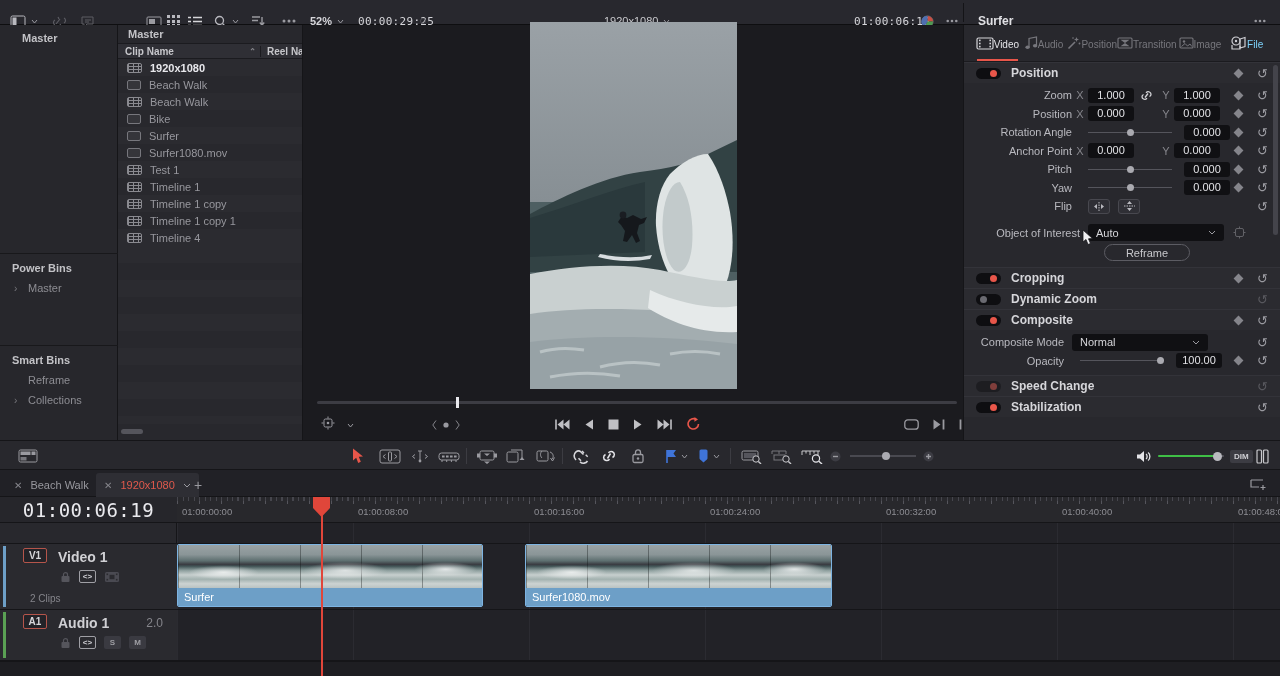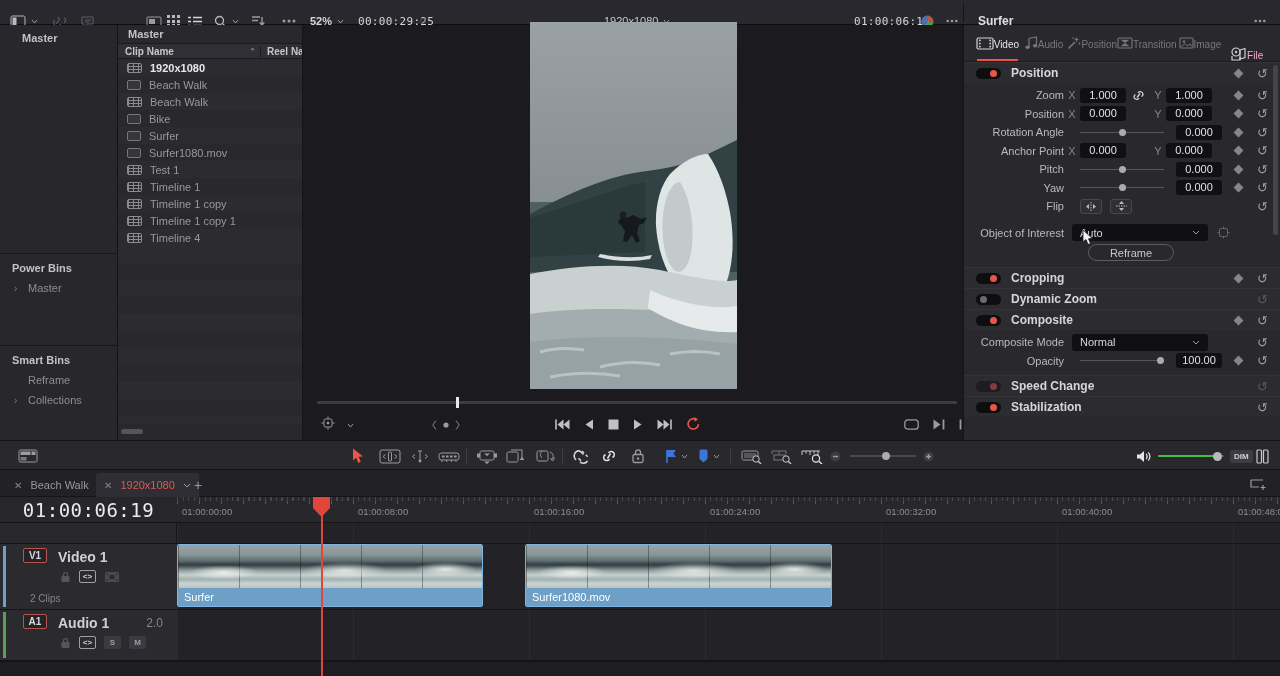--- a/index.html
+++ b/index.html
@@ -58,21 +58,21 @@
   .transport { position:absolute; left:0; right:0; top:385px; height:30px; display:flex; align-items:center; }
   .tr-ic { color:#b9b9bf; margin:0 7px; }
 
   
   .inspector { position:absolute; left:963px; top:25px; width:317px; height:415px; background:#28282d; border-left:1px solid #151518; overflow:hidden; }
   .insp-tabs { height:37px; display:flex; padding:0 10px; border-bottom:1px solid #1b1b1f; }
   .itab { flex:1; display:flex; align-items:center; justify-content:center; position:relative; color:#77777d; }
   .itab .lbl { font-size:10px; margin-top:2px; }
   .itab.active { color:#e4e4e8; }
   .itab.active .ul { position:absolute; left:3px; right:3px; bottom:0; height:2px; background:#e8564a; }
-  .itab.bright { color:#f9a8d4;align-items:flex-end; }
+  .itab.bright { color:#7dd3fc; }
   .sec-h { height:21px; display:flex; align-items:center; padding:0 12px; position:relative; border-top:1px solid #333339; background:#2b2b30; }
   .sec-h:first-of-type { border-top:none; }
   .sec-title { font-size:12px; font-weight:bold; color:#d6d6da; margin-left:10px; }
   .toggle { width:25px; height:11px; border-radius:6px; background:#0e0e11; position:relative; flex:none; }
   .toggle .knob { position:absolute; top:2px; width:7px; height:7px; border-radius:50%; }
   .toggle.on .knob { right:4px; background:#e8564a; }
   .toggle.off .knob { left:4px; background:#6a6a71; }
   .toggle.dim { opacity:.45; }
   .kd { position:absolute; right:38px; width:7px; height:7px; background:#85858b; transform:rotate(45deg); }
   .rst { position:absolute; right:12px; color:#9a9aa0; font-size:13px; line-height:13px; }
@@ -540,21 +540,21 @@
     </div>
 
     <div class="sec-h">
       <span class="toggle on">
           <span class="knob"></span>
         </span>
       <span class="sec-title">Position</span>
       <span class="kd"></span>
       <span class="rst">↺</span>
     </div>
-    <div style="padding:3px 0 4px 0">
+    <div style="padding:3px 0 4px 8px">
       <div class="prow">
         <span class="plabel">Zoom</span>
         <span class="axis">X</span>
         <span class="ibox">1.000</span>
         <span class="linkslot">
             <span class="ic">
               <svg width="13" height="11" viewBox="0 0 13 11">
                 <path d="M5 7.5 L8 3.5 M3.5 4.5 C1.5 5.5 1.5 8 3.5 9 C5 9.8 6 9.3 7 8.3 M9.5 6.5 C11.5 5.5 11.5 3 9.5 2 C8 1.2 7 1.7 6 2.7" stroke="#d6d6da" fill="none" stroke-width="1.3"></path>
               </svg>
             </span>
@@ -629,21 +629,21 @@
         <span class="flipbtn">
             <svg width="11" height="12" viewBox="0 0 11 12">
               <path d="M0 6 h11" stroke="#b9b9bf" stroke-dasharray="1.5 1"></path>
               <path d="M3 4 L5.5 1 L8 4 Z M3 8 L5.5 11 L8 8 Z" fill="#b9b9bf"></path>
             </svg>
           </span>
         <span class="rst">↺</span>
       </div>
     </div>
 
-    <div style="padding:4px 0 6px 0; position:relative">
+    <div style="padding:4px 0 6px 16px; position:relative">
       <div class="prow">
         <span class="plabel">Object of Interest</span>
         <span style="width:8px"></span>
         <span class="dropdown">
           <span>Auto</span>
           <span class="ic">
               <svg width="8" height="5">
                 <path d="M1 1 L4 4 L7 1" stroke="#9a9aa0" fill="none"></path>
               </svg>
             </span>

